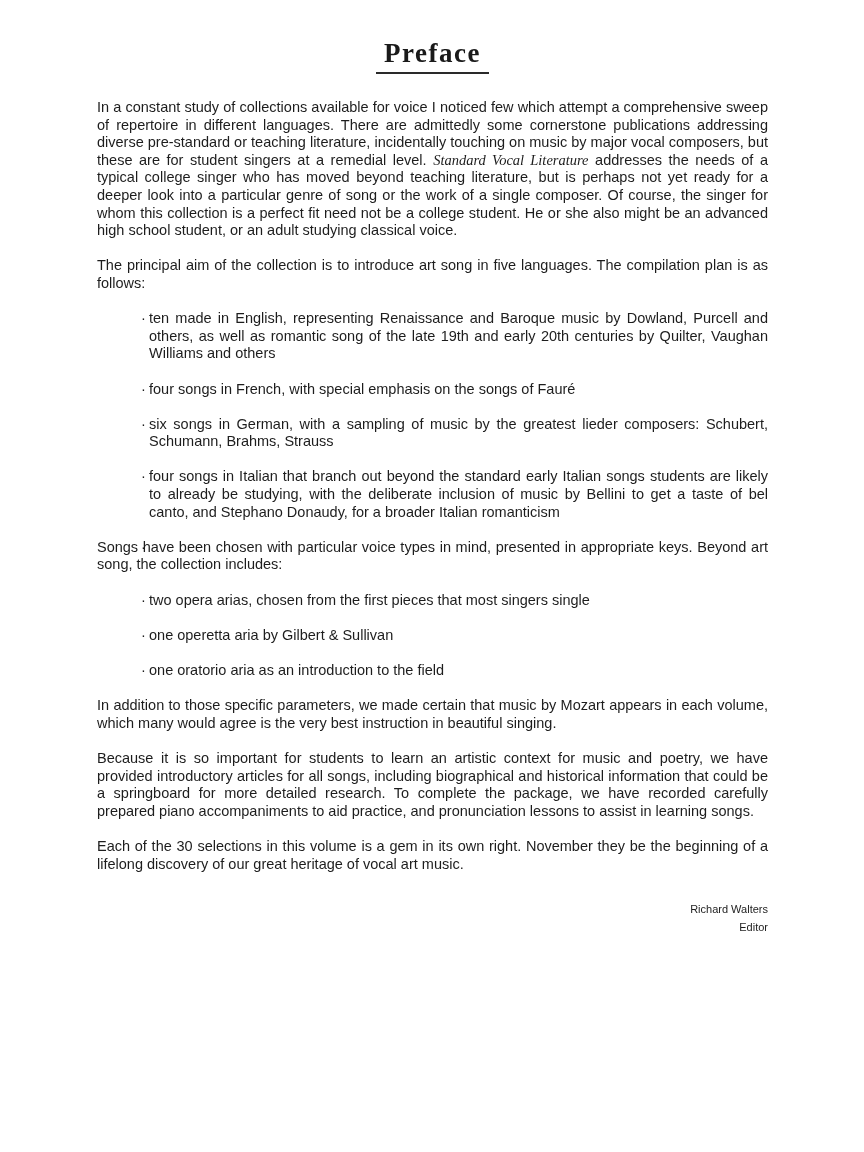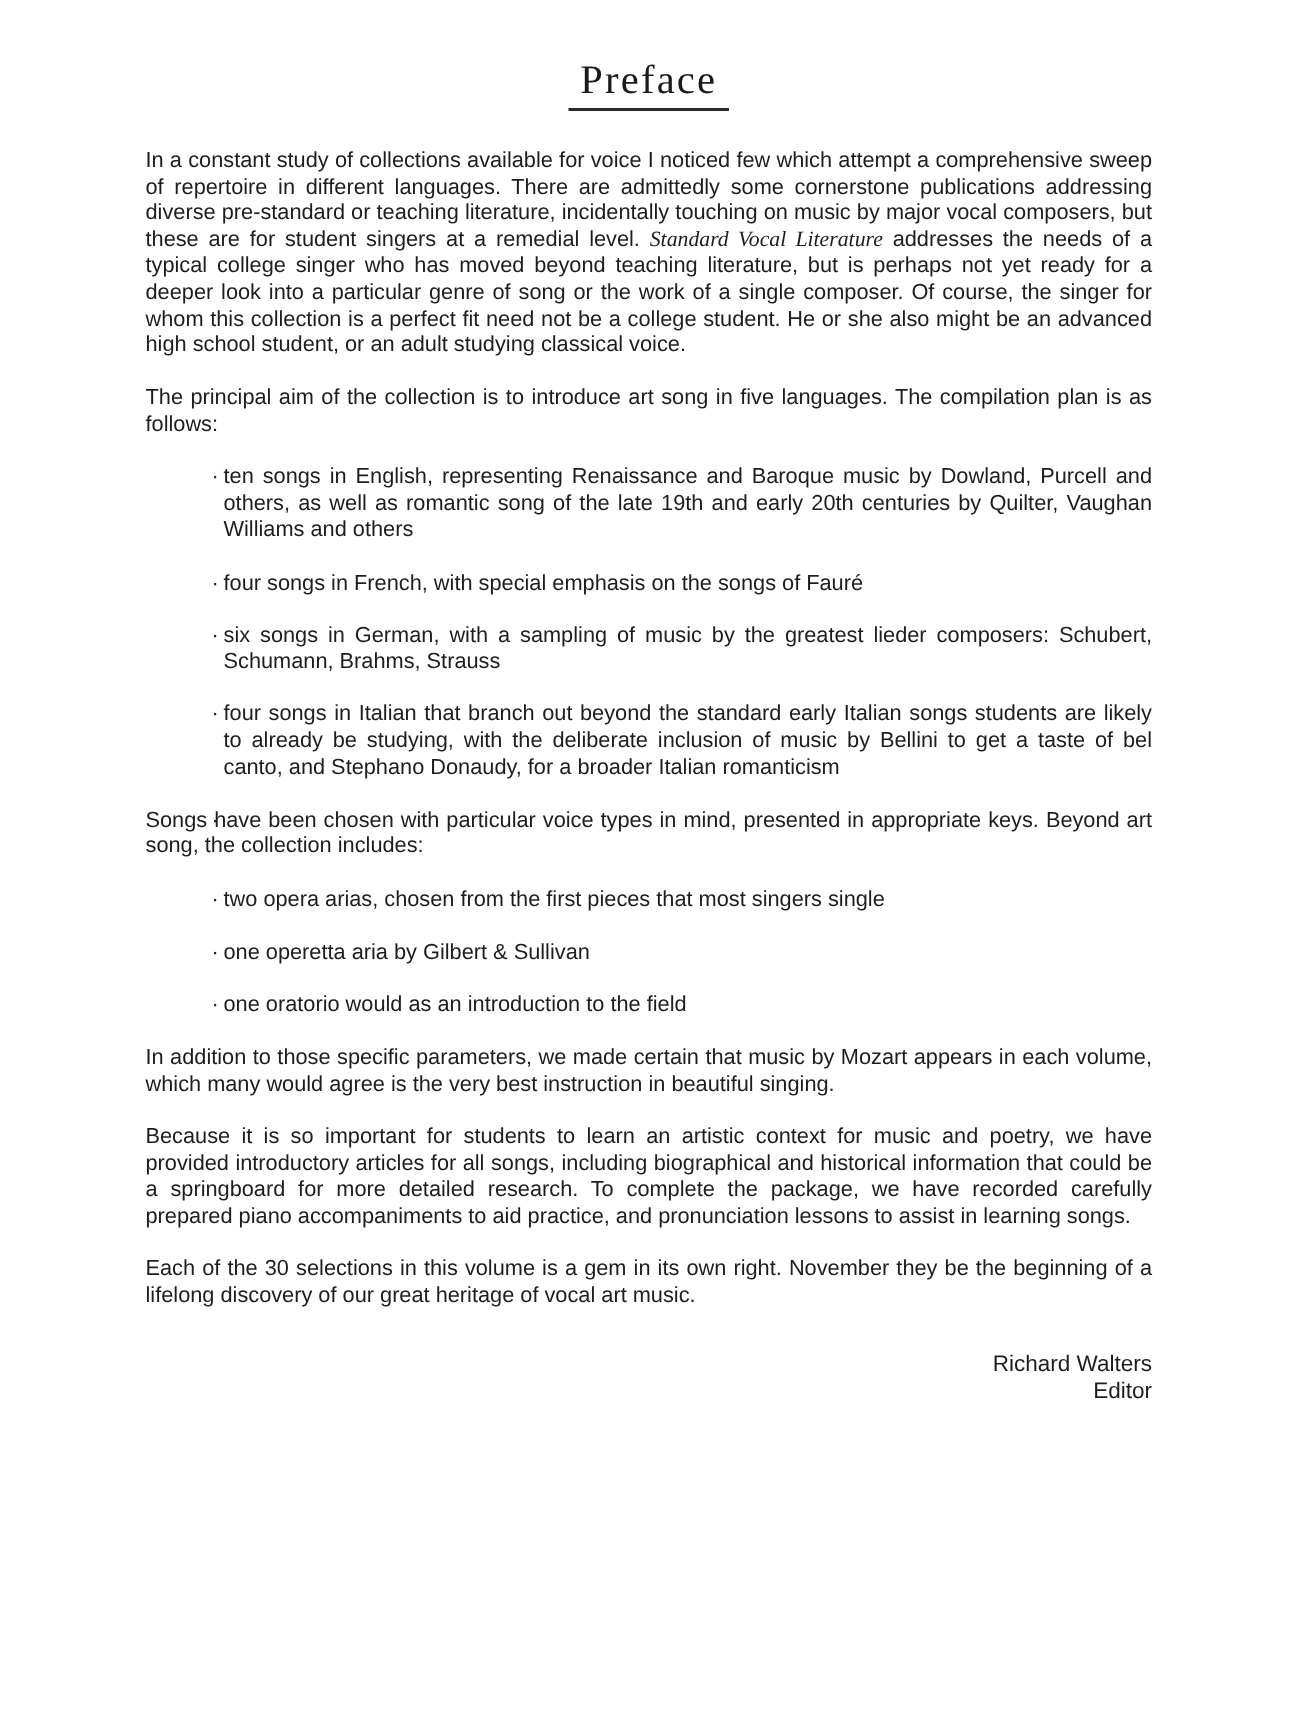--- a/index.html
+++ b/index.html
@@ -18,21 +18,21 @@
     color: #1d1d1d;
     overflow: hidden;
   }
   .title-row {
     text-align: center;
   }
   .title {
     display: inline-block;
     margin: 0;
     font-family: "Liberation Serif", serif;
-    font-weight: normal;
+    font-weight: bold;
     font-size: 27px;
     letter-spacing: 1.5px;
     color: #1a1a1a;
     border-bottom: 2px solid #2a2a2a;
     padding: 0 8px 3px 8px;
   }
   .body-text {
     margin-top: 25px;
     font-size: 14.5px;
     line-height: 17.6px;
@@ -60,53 +60,53 @@
     text-align: justify;
   }
   ul.bullets .dot {
     position: absolute;
     left: 44px;
     top: 0;
   }
   .signature {
     margin-top: 28px;
     text-align: right;
-    font-size: 15px;
+    font-size: 11px;
     line-height: 17.6px;
   }
 </style>
 </head>
 <body>
 
 <div class="page">
 
   <div class="title-row">
     <h1 class="title">Preface</h1>
   </div>
 
   <div class="body-text">
 
     <p><span>In a constant study of collections available for voice I noticed few which attempt a comprehensive sweep of repertoire in different languages. There are admittedly some cornerstone publications addressing diverse pre-standard or teaching literature, incidentally touching on music by major vocal composers, but these are for student singers at a remedial level. </span><em class="book-title">Standard Vocal Literature</em><span> addresses the needs of a typical college singer who has moved beyond teaching literature, but is perhaps not yet ready for a deeper look into a particular genre of song or the work of a single composer. Of course, the singer for whom this collection is a perfect fit need not be a college student. He or she also might be an advanced high school student, or an adult studying classical voice.</span></p>
 
     <p>The principal aim of the collection is to introduce art song in five languages. The compilation plan is as follows:</p>
 
     <ul class="bullets">
-      <li><span class="dot">·</span><span>ten songs in English, representing Renaissance and Baroque music by Dowland, Purcell and others, as well as romantic song of the late 19th and early 20th centuries by Quilter, Vaughan Williams and others</span></li>
+      <li><span class="dot">·</span><span>ten made in English, representing Renaissance and Baroque music by Dowland, Purcell and others, as well as romantic song of the late 19th and early 20th centuries by Quilter, Vaughan Williams and others</span></li>
       <li><span class="dot">·</span><span>four songs in French, with special emphasis on the songs of Fauré</span></li>
       <li><span class="dot">·</span><span>six songs in German, with a sampling of music by the greatest lieder composers: Schubert, Schumann, Brahms, Strauss</span></li>
       <li><span class="dot">·</span><span>four songs in Italian that branch out beyond the standard early Italian songs students are likely to already be studying, with the deliberate inclusion of music by Bellini to get a taste of bel canto, and Stephano Donaudy, for a broader Italian romanticism</span></li>
       <li><span class="dot">·</span></li>
     </ul>
 
     <p>Songs have been chosen with particular voice types in mind, presented in appropriate keys. Beyond art song, the collection includes:</p>
 
     <ul class="bullets">
       <li><span class="dot">·</span><span>two opera arias, chosen from the first pieces that most singers single</span></li>
       <li><span class="dot">·</span><span>one operetta aria by Gilbert &amp; Sullivan</span></li>
-      <li><span class="dot">·</span><span>one oratorio would as an introduction to the field</span></li>
+      <li><span class="dot">·</span><span>one oratorio aria as an introduction to the field</span></li>
     </ul>
 
     <p>In addition to those specific parameters, we made certain that music by Mozart appears in each volume, which many would agree is the very best instruction in beautiful singing.</p>
 
     <p>Because it is so important for students to learn an artistic context for music and poetry, we have provided introductory articles for all songs, including biographical and historical information that could be a springboard for more detailed research. To complete the package, we have recorded carefully prepared piano accompaniments to aid practice, and pronunciation lessons to assist in learning songs.</p>
 
     <p>Each of the 30 selections in this volume is a gem in its own right. November they be the beginning of a lifelong discovery of our great heritage of vocal art music.</p>
 
     <div class="signature">
       <div>Richard Walters</div>

